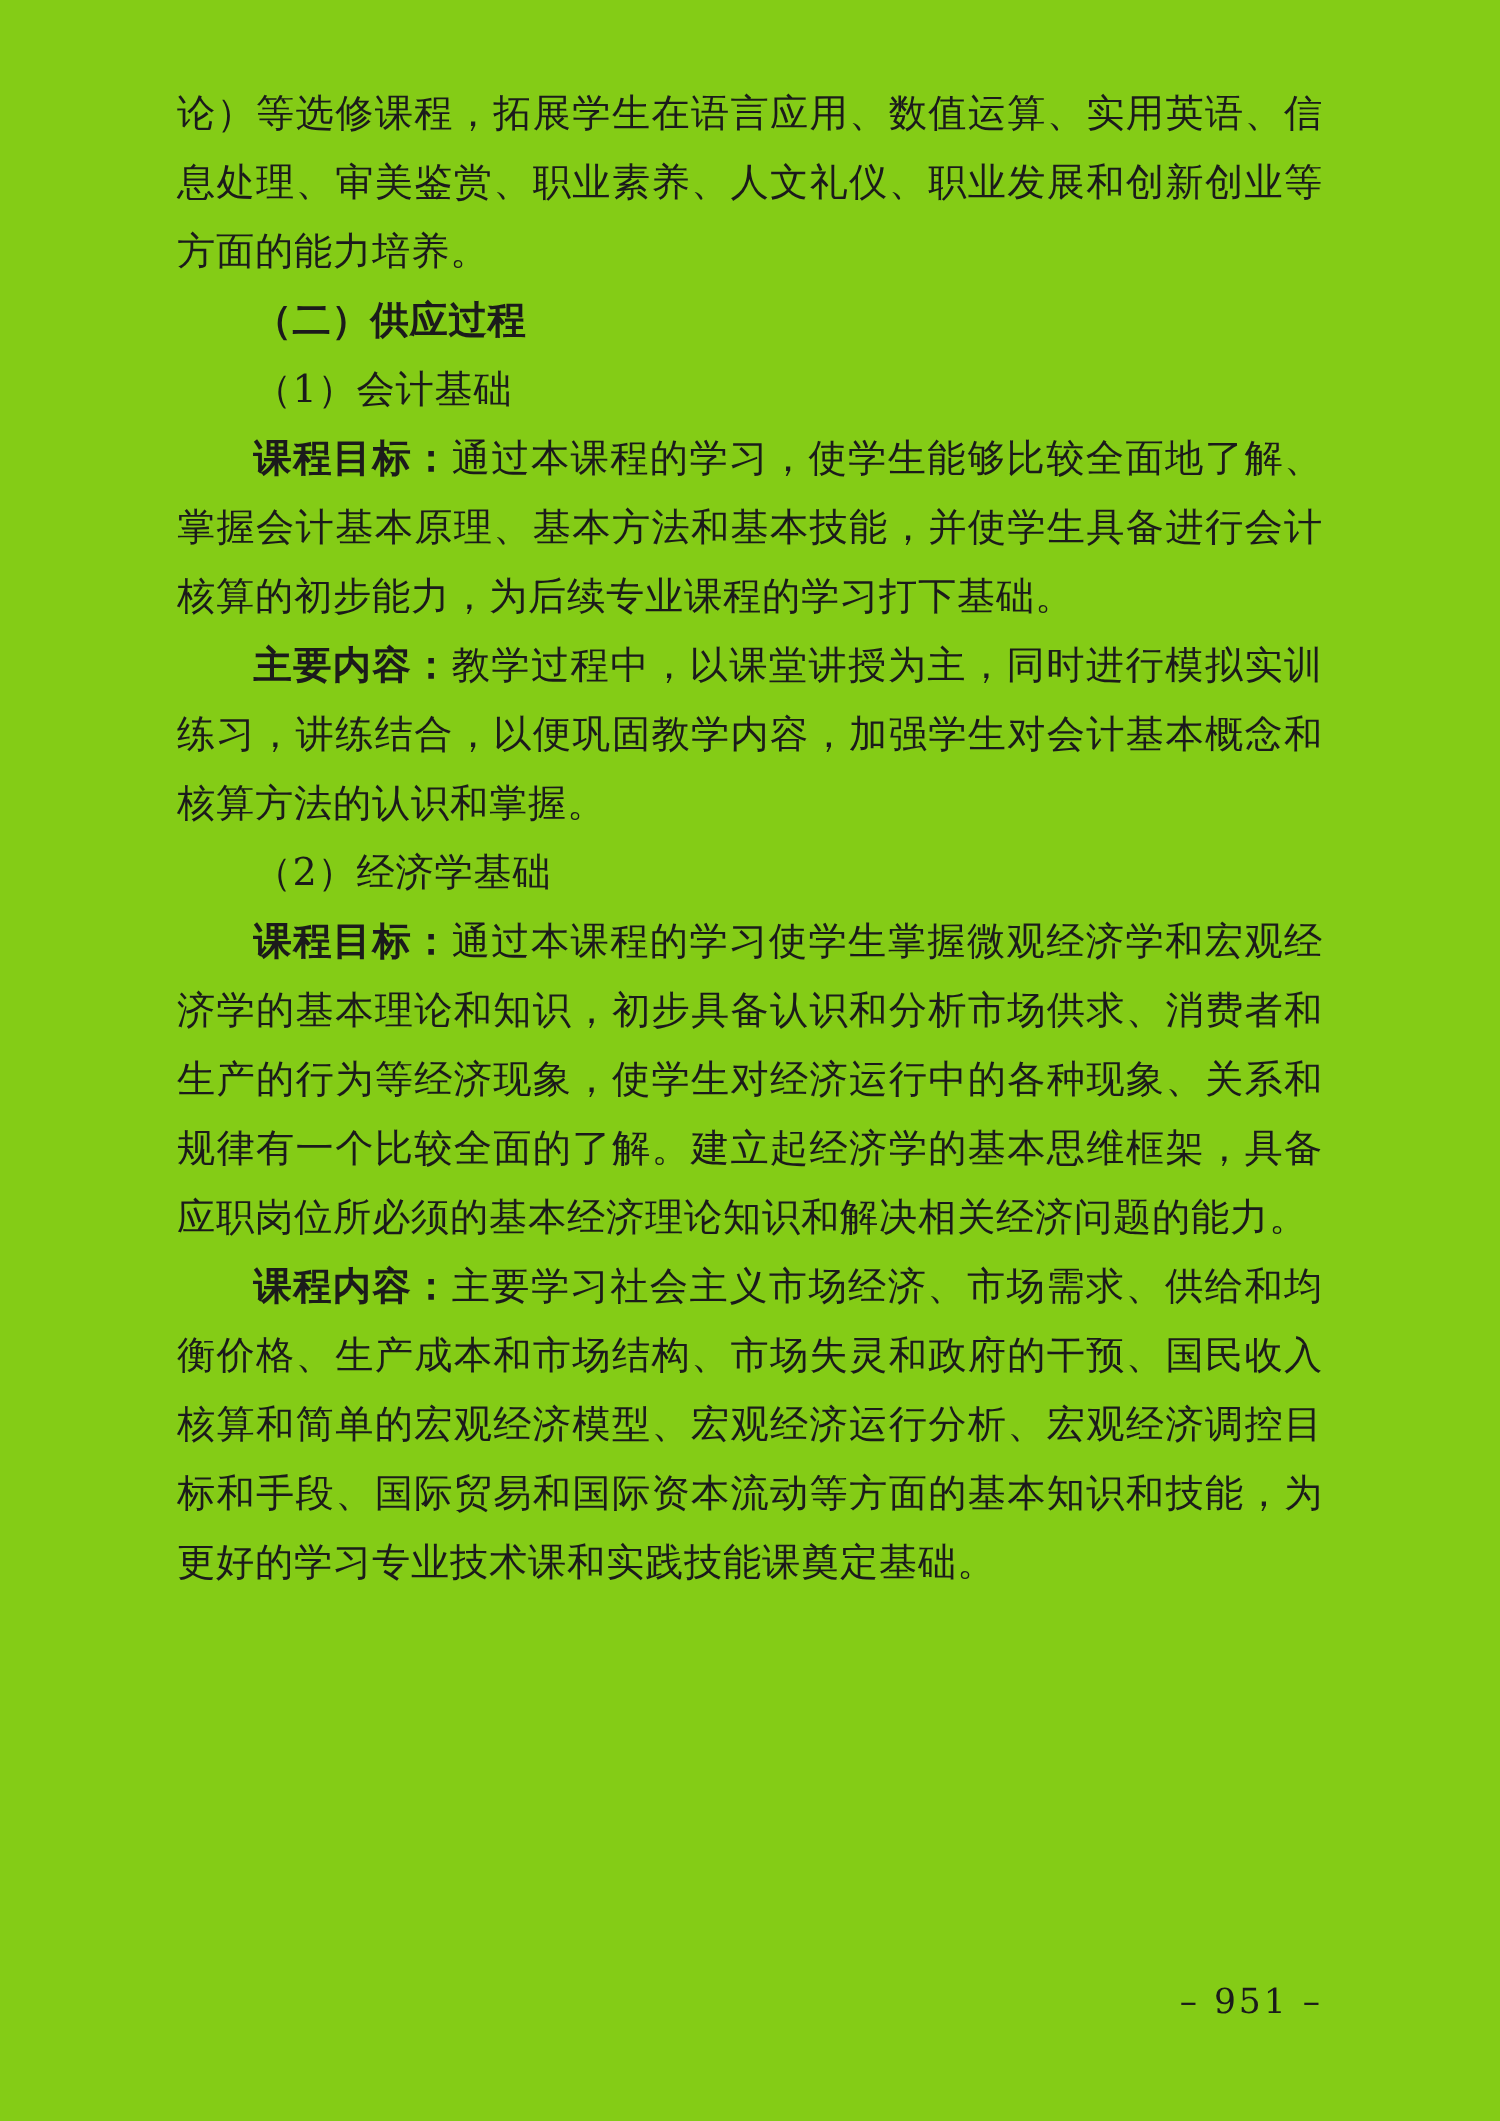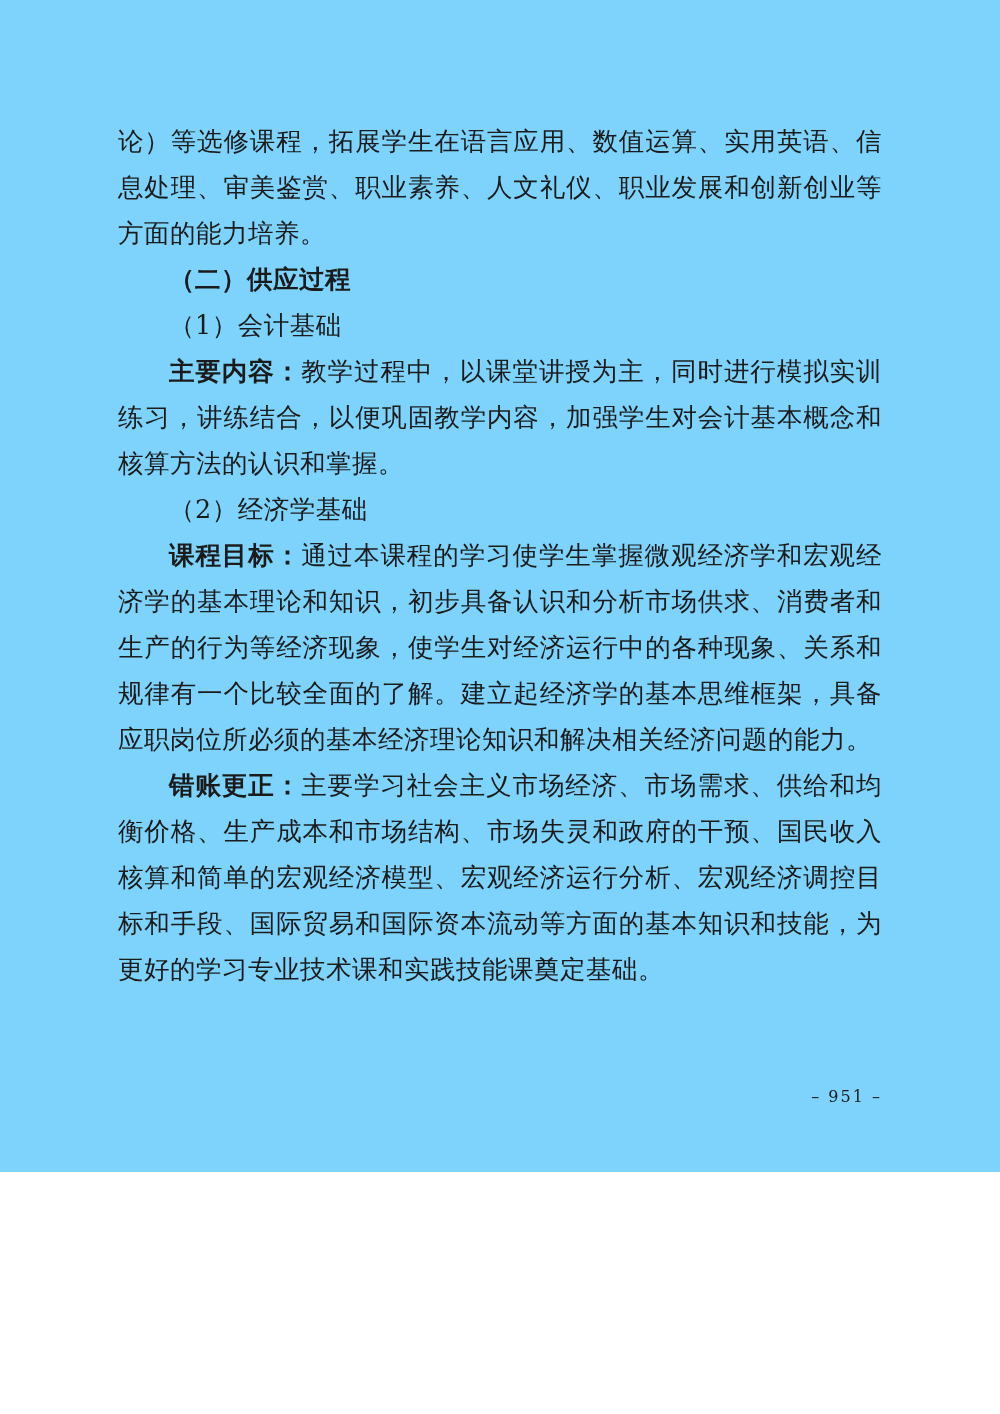--- a/index.html
+++ b/index.html
@@ -9,24 +9,24 @@
   body {
     width: 1000px;
     height: 1414px;
     background: #ffffff;
     font-family: "DejaVu Serif", "Liberation Serif", serif;
     color: #1b1b1b;
   }
   .page {
     position: relative;
     width: 1000px;
-    height: 1172px;
+    height: 1414px;
     box-sizing: border-box;
-    padding: 118px 118px 60px 118px;
-    background: #7dd3fc;
+    padding: 53px 118px 60px 118px;
+    background: #84cc16;
   }
   .doc-body {
     font-size: 25.5px;
     line-height: 46px;
     text-align: justify;
     text-justify: inter-ideograph;
     letter-spacing: 0.5px;
   }
   .p {
     margin: 0;
@@ -41,45 +41,46 @@
     text-indent: 2em;
     font-weight: bold;
   }
   .lead {
     font-weight: bold;
   }
   .page-number {
     position: absolute;
     right: 118px;
     bottom: 66px;
-    font-size: 16px;
+    font-size: 23px;
     font-family: "DejaVu Serif", "Liberation Serif", serif;
     color: #1b1b1b;
     letter-spacing: 2px;
   }
 </style>
 </head>
 <body>
 
 <div class="page">
   <div class="doc-body">
 
     <p class="p">论）等选修课程，拓展学生在语言应用、数值运算、实用英语、信息处理、审美鉴赏、职业素养、人文礼仪、职业发展和创新创业等方面的能力培养。</p>
 
     <p class="p-bold">（二）供应过程</p>
 
 
     <p class="p-indent">（1）会计基础</p>
 
+    <p class="p-indent"><span class="lead">课程目标：</span><span>通过本课程的学习，使学生能够比较全面地了解、掌握会计基本原理、基本方法和基本技能，并使学生具备进行会计核算的初步能力，为后续专业课程的学习打下基础。</span></p>
 
 
     <p class="p-indent"><span class="lead">主要内容：</span><span>教学过程中，以课堂讲授为主，同时进行模拟实训练习，讲练结合，以便巩固教学内容，加强学生对会计基本概念和核算方法的认识和掌握。</span></p>
 
     <p class="p-indent">（2）经济学基础</p>
 
     <p class="p-indent"><span class="lead">课程目标：</span><span>通过本课程的学习使学生掌握微观经济学和宏观经济学的基本理论和知识，初步具备认识和分析市场供求、消费者和生产的行为等经济现象，使学生对经济运行中的各种现象、关系和规律有一个比较全面的了解。建立起经济学的基本思维框架，具备应职岗位所必须的基本经济理论知识和解决相关经济问题的能力。</span></p>
 
-    <p class="p-indent"><span class="lead">错账更正：</span><span>主要学习社会主义市场经济、市场需求、供给和均衡价格、生产成本和市场结构、市场失灵和政府的干预、国民收入核算和简单的宏观经济模型、宏观经济运行分析、宏观经济调控目标和手段、国际贸易和国际资本流动等方面的基本知识和技能，为更好的学习专业技术课和实践技能课奠定基础。</span></p>
+    <p class="p-indent"><span class="lead">课程内容：</span><span>主要学习社会主义市场经济、市场需求、供给和均衡价格、生产成本和市场结构、市场失灵和政府的干预、国民收入核算和简单的宏观经济模型、宏观经济运行分析、宏观经济调控目标和手段、国际贸易和国际资本流动等方面的基本知识和技能，为更好的学习专业技术课和实践技能课奠定基础。</span></p>
 
   </div>
 
   <div class="page-number">– 951 –</div>
 </div>
 
 </body></html>

